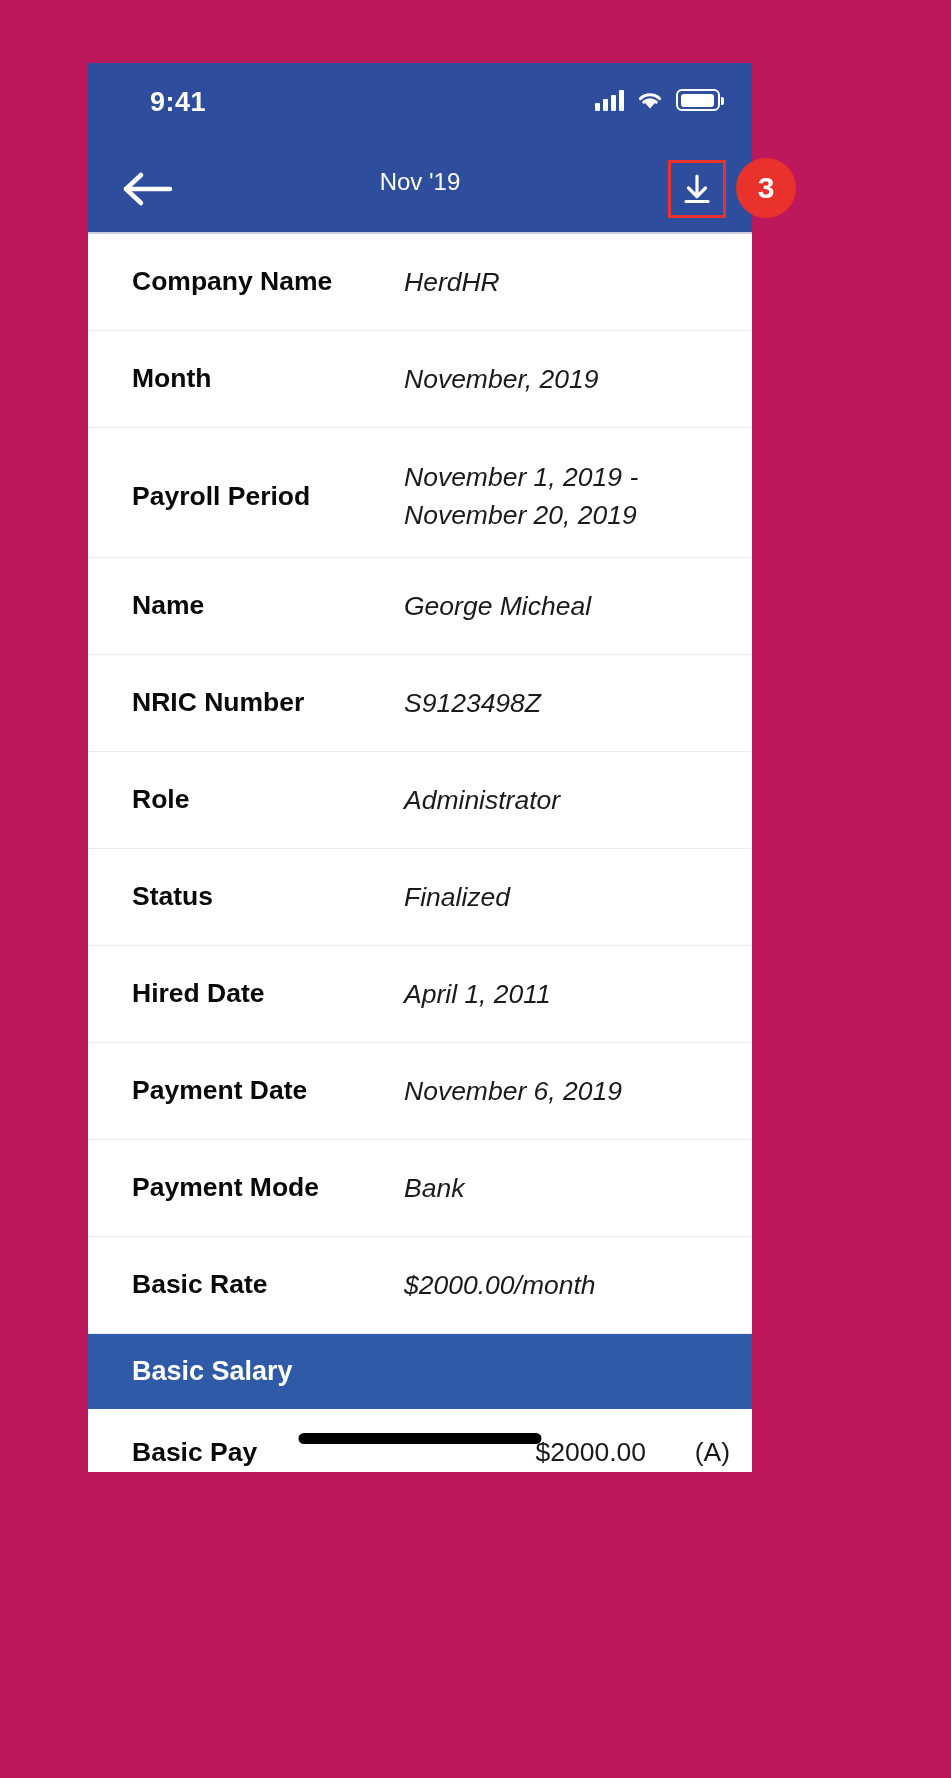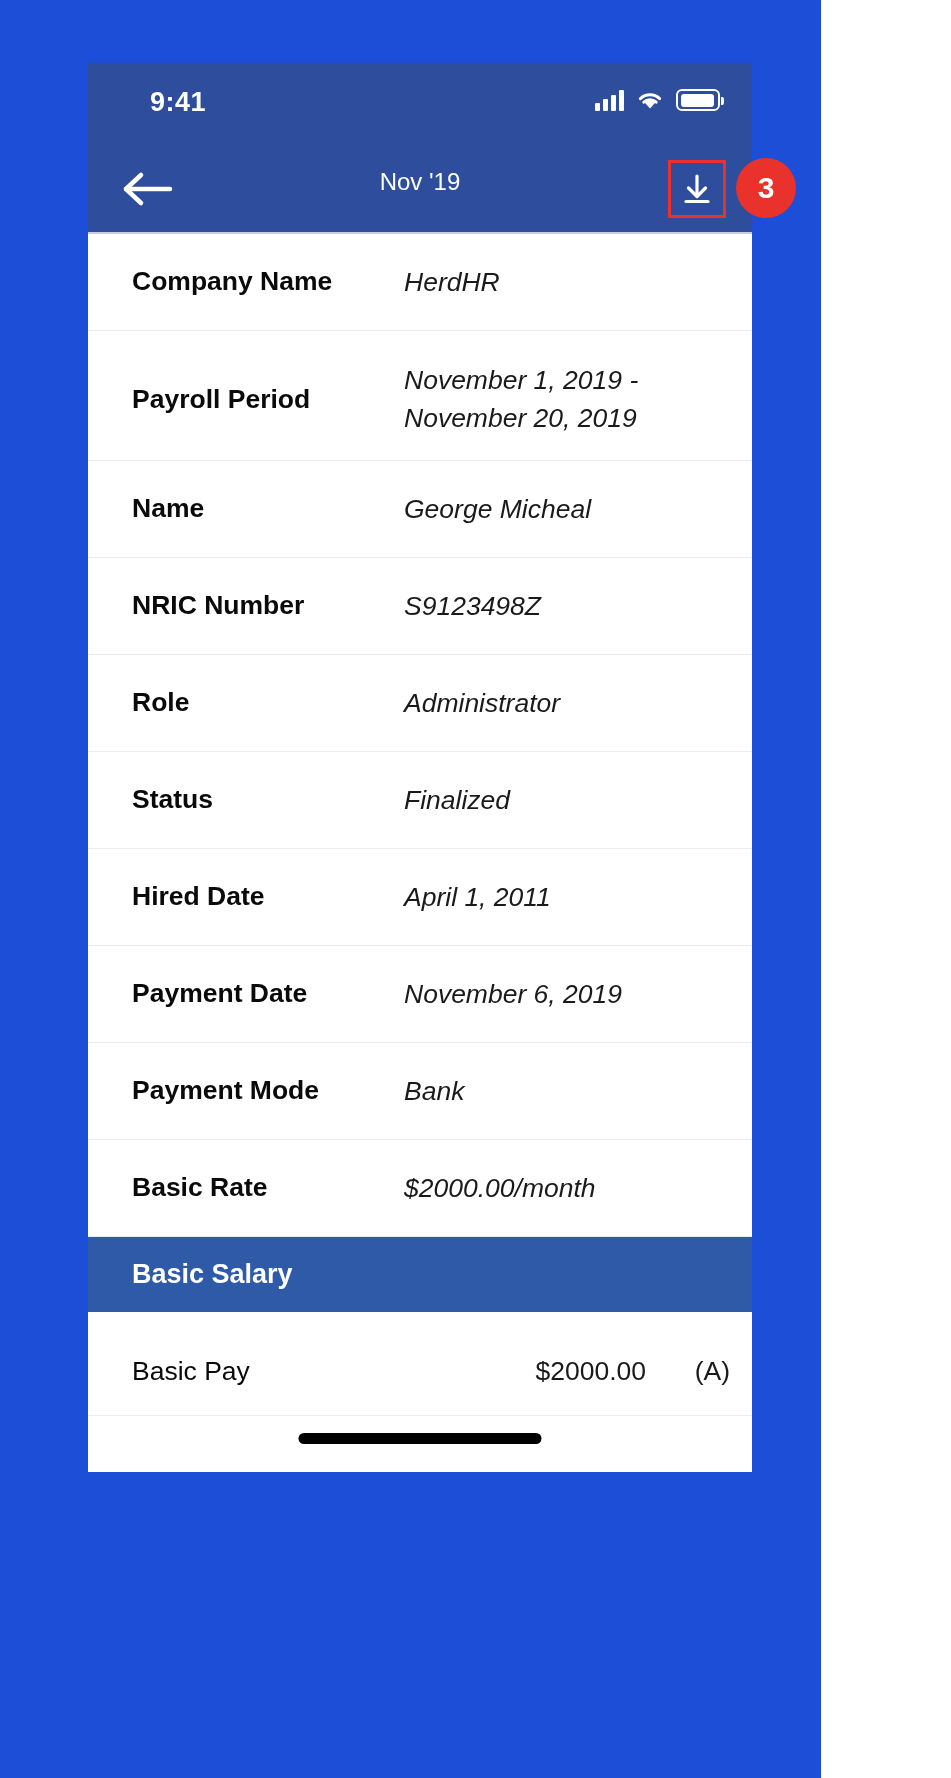--- a/index.html
+++ b/index.html
@@ -6,23 +6,23 @@
     margin: 0;
     padding: 0;
     background: #ffffff;
     width: 951px;
     height: 1778px;
     font-family: "Liberation Sans", sans-serif;
     overflow: hidden;
   }
   #screen {
     position: relative;
-    width: 821px;
+    width: 951px;
     height: 1778px;
-    background: #1d4ed8;
+    background: #be185d;
   }
   
   #phone {
     position: absolute;
     left: 88px;
     top: 63px;
     width: 664px;
     height: 1409px;
     background: #ffffff;
     overflow: hidden;
@@ -169,24 +169,23 @@
     padding: 22px 0 22px 44px;
   }
   .row-amount {
     display: flex;
     align-items: baseline;
     padding: 28px 0 28px 44px;
     border-bottom: 1.5px solid #ececec;
   }
   .row-amount .lbl {
     font-size: 26.5px;
-    font-weight: normal;
+    font-weight: bold;
     color: #0a0a0a;
     flex: 1;
-    margin-top: 16px;
   }
   .row-amount .amt {
     font-size: 26.5px;
     color: #1a1a1a;
     margin-right: 22px;
     margin-left: 15px;
   }
   .row-amount .tag {
     font-size: 26.5px;
     color: #1a1a1a;
@@ -268,20 +267,24 @@
       </div>
     </div>
 
     <div class="content">
 
       <div class="row">
         <div class="row-label">Company Name</div>
         <div class="row-value">HerdHR</div>
       </div>
 
+      <div class="row">
+        <div class="row-label">Month</div>
+        <div class="row-value">November, 2019</div>
+      </div>
 
       <div class="row tall">
         <div class="row-label">Payroll Period</div>
         <div class="row-value">November 1, 2019 - November 20, 2019</div>
       </div>
 
       <div class="row">
         <div class="row-label">Name</div>
         <div class="row-value">George Micheal</div>
       </div>

